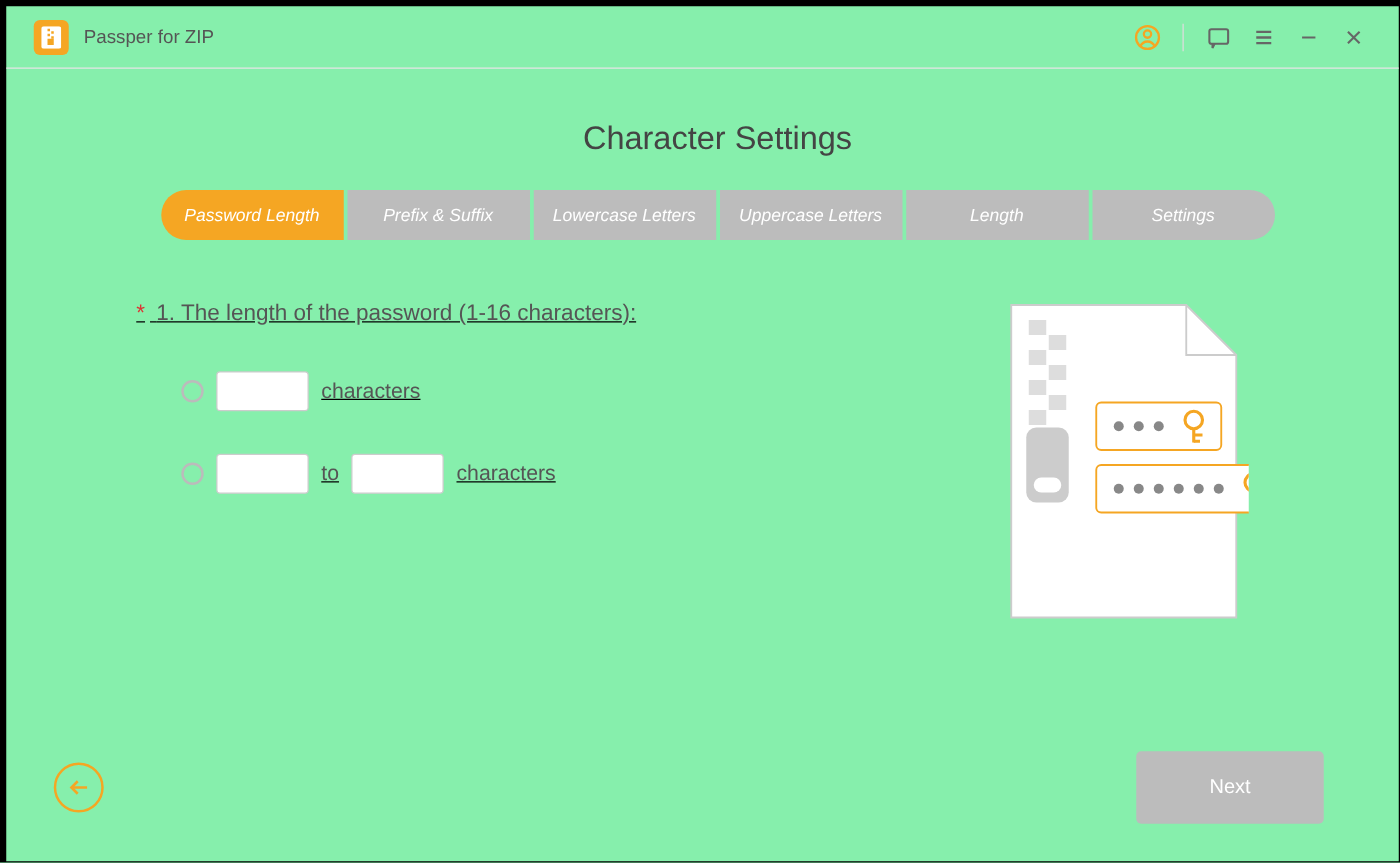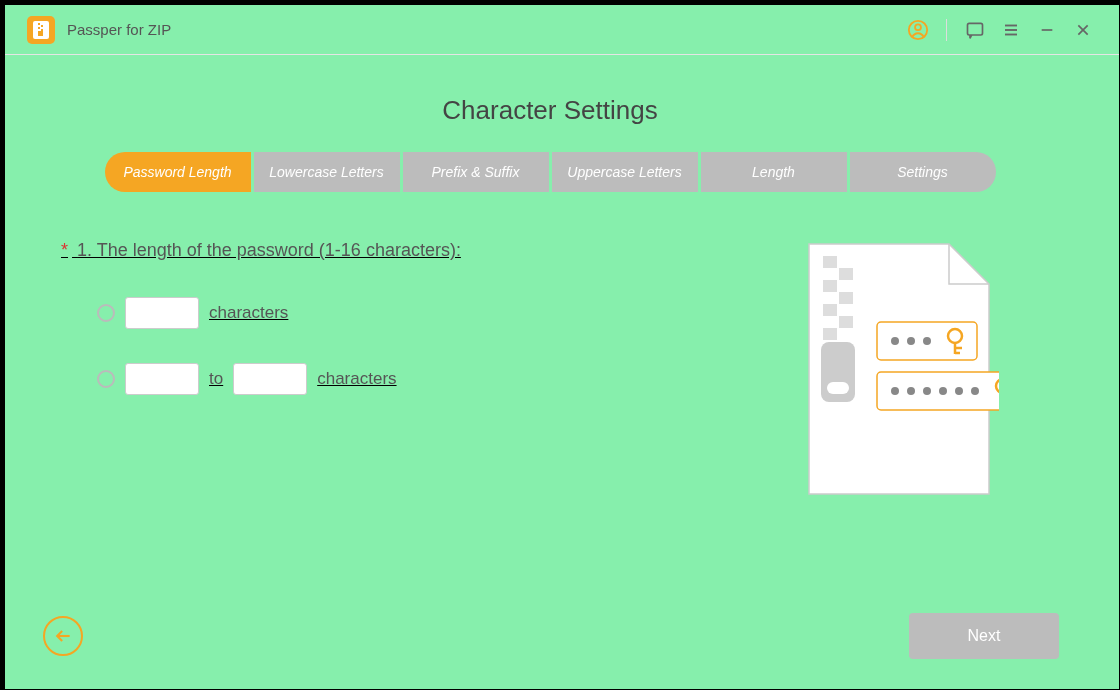--- a/index.html
+++ b/index.html
@@ -42,21 +42,21 @@
       display: flex;
       align-items: center;
       gap: 8px;
     }
     .title-icons > * { width: 28px; height: 28px; display: flex; align-items: center; justify-content: center; cursor: pointer; }
     .divider-vert {
       width: 1px; height: 22px; background: #ddd; margin: 0 6px;
     }
     .content {
       flex: 1;
-      padding: 40px 60px 20px 36px;
+      padding: 40px 60px 20px 84px;
       display: flex;
       flex-direction: column;
     }
     .page-title {
       text-align: center;
       font-size: 26px;
       font-weight: 400;
       color: #444;
       margin-bottom: 26px;
     }
@@ -120,21 +120,21 @@
       padding: 0 60px 30px 38px;
     }
     .back-btn {
       width: 40px; height: 40px;
       border: 2px solid #f5a623;
       border-radius: 50%;
       display: flex; align-items: center; justify-content: center;
       cursor: pointer;
     }
     .next-btn {
-      width: 150px; height: 46px;
+      width: 150px; height: 58px;
       background: #bcbcbc;
       color: #fff;
       border: none;
       border-radius: 4px;
       font-size: 16px;
       cursor: pointer;
     }
   </style>
 </head>
 <body>
@@ -187,22 +187,22 @@
         </svg>
       </div>
     </div>
   </div>
 
   <div class="content">
     <h1 class="page-title">Character Settings</h1>
 
     <div class="tabs">
       <div class="tab active">Password Length</div>
+      <div class="tab">Prefix &amp; Suffix</div>
       <div class="tab">Lowercase Letters</div>
-      <div class="tab">Prefix &amp; Suffix</div>
       <div class="tab">Uppercase Letters</div>
       <div class="tab">Length</div>
       <div class="tab">Settings</div>
     </div>
 
     <div class="body-row">
       <div class="left-col">
         <div class="question">
           <span class="asterisk">*</span>
           <span>1. The length of the password (1-16 characters):</span>

